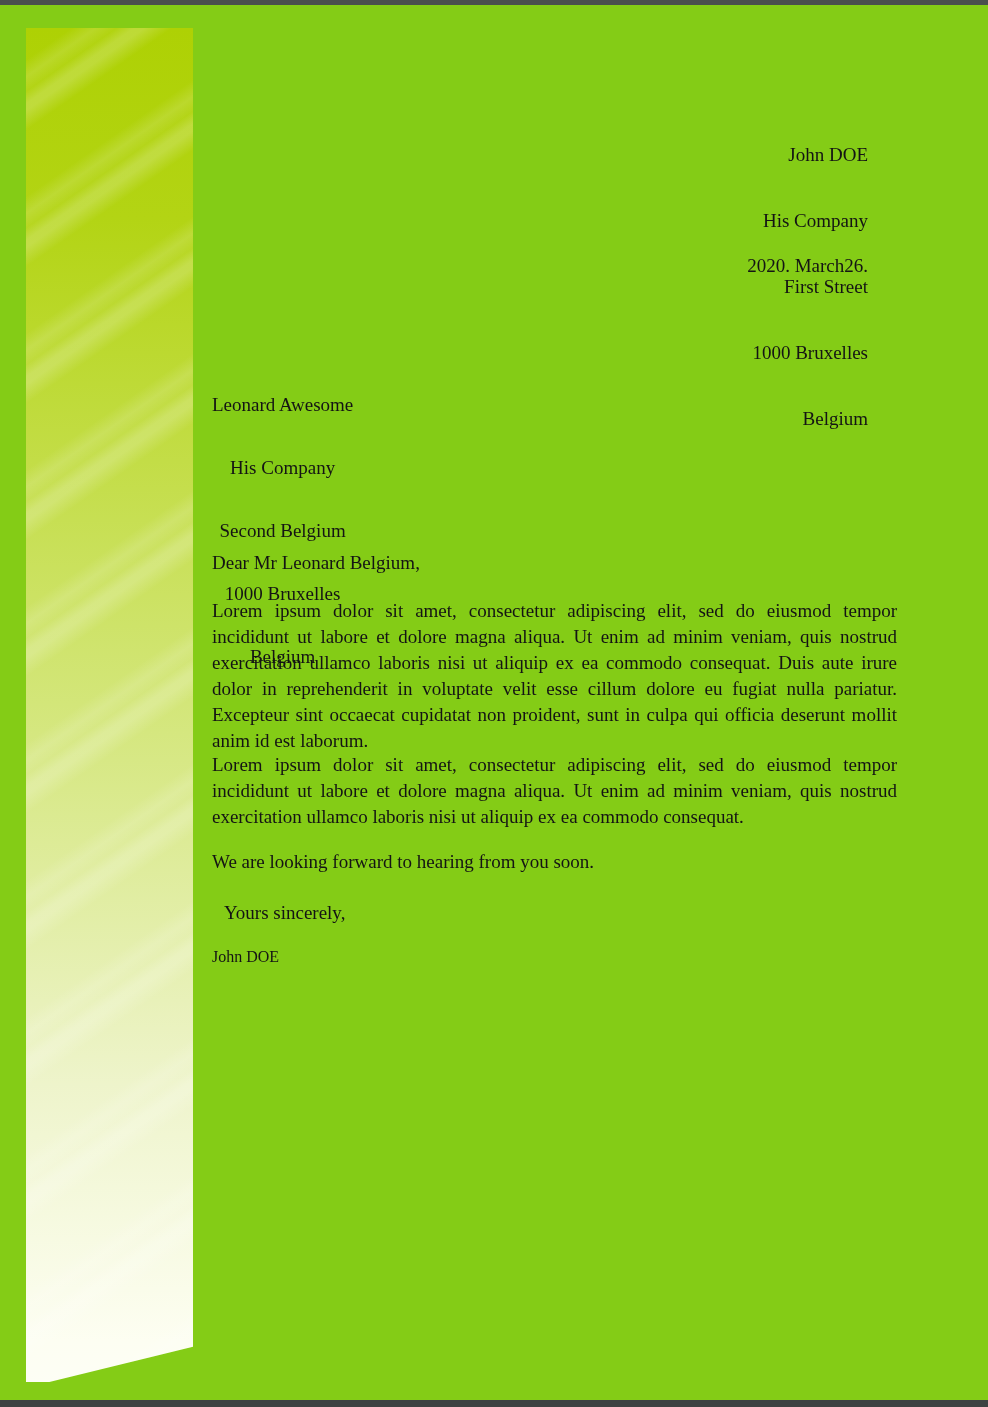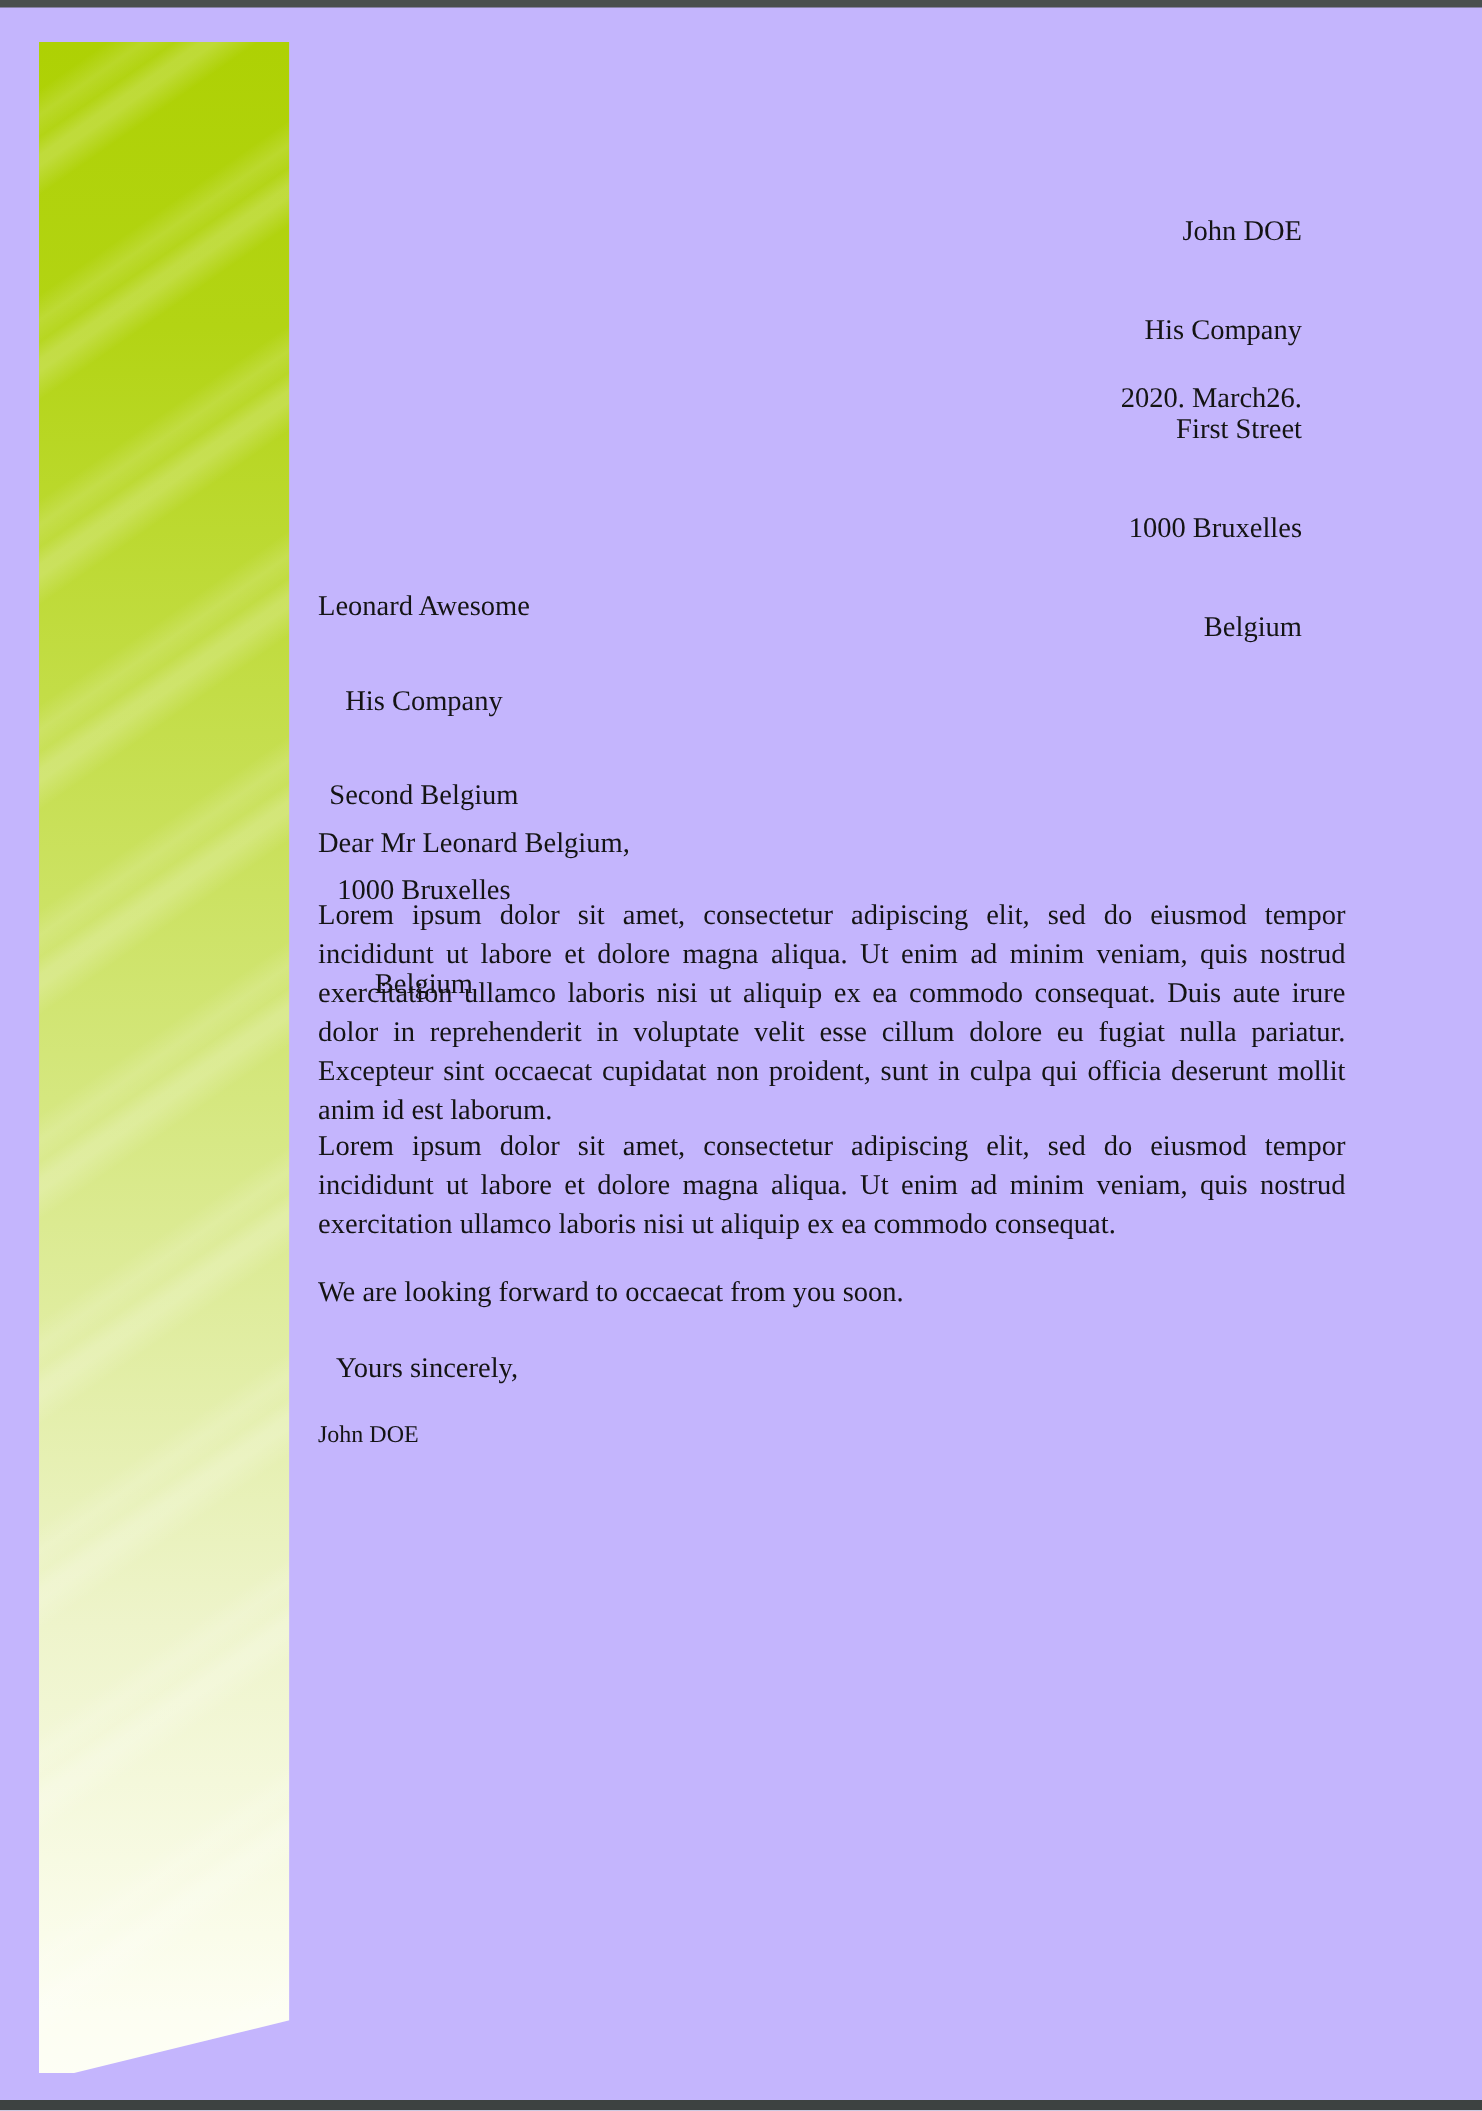--- a/index.html
+++ b/index.html
@@ -4,21 +4,21 @@
 <style>
   html, body {
     margin: 0;
     padding: 0;
     background: #fcfdf6;
   }
   #page {
     position: relative;
     width: 988px;
     height: 1407px;
-    background: #c4b5fd;
+    background: #84cc16;
     overflow: hidden;
     font-family: "Liberation Serif", "DejaVu Serif", serif;
     color: #141414;
   }
   .rule-top {
     position: absolute;
     left: 0; top: 0;
     width: 100%; height: 5px;
     background: #4a4f4e;
   }
@@ -134,21 +134,21 @@
     <span class="addr-line">1000 Bruxelles</span>
     <span class="addr-line">Belgium</span>
   </div>
 
   <div class="block salutation">Dear Mr Leonard Belgium,</div>
 
   <p class="paragraph para-1">Lorem ipsum dolor sit amet, consectetur adipiscing elit, sed do eiusmod tempor incididunt ut labore et dolore magna aliqua. Ut enim ad minim veniam, quis nostrud exercitation ullamco laboris nisi ut aliquip ex ea commodo consequat. Duis aute irure dolor in reprehenderit in voluptate velit esse cillum dolore eu fugiat nulla pariatur. Excepteur sint occaecat cupidatat non proident, sunt in culpa qui officia deserunt mollit anim id est laborum.</p>
 
   <p class="paragraph para-2">Lorem ipsum dolor sit amet, consectetur adipiscing elit, sed do eiusmod tempor incididunt ut labore et dolore magna aliqua. Ut enim ad minim veniam, quis nostrud exercitation ullamco laboris nisi ut aliquip ex ea commodo consequat.</p>
 
-  <p class="paragraph closing-line">We are looking forward to occaecat from you soon.</p>
+  <p class="paragraph closing-line">We are looking forward to hearing from you soon.</p>
 
   <div class="block valediction">Yours sincerely,</div>
 
   <div class="block signature">John DOE</div>
 
   <div class="rule-bottom"></div>
 
 </div>
 
 </body></html>

